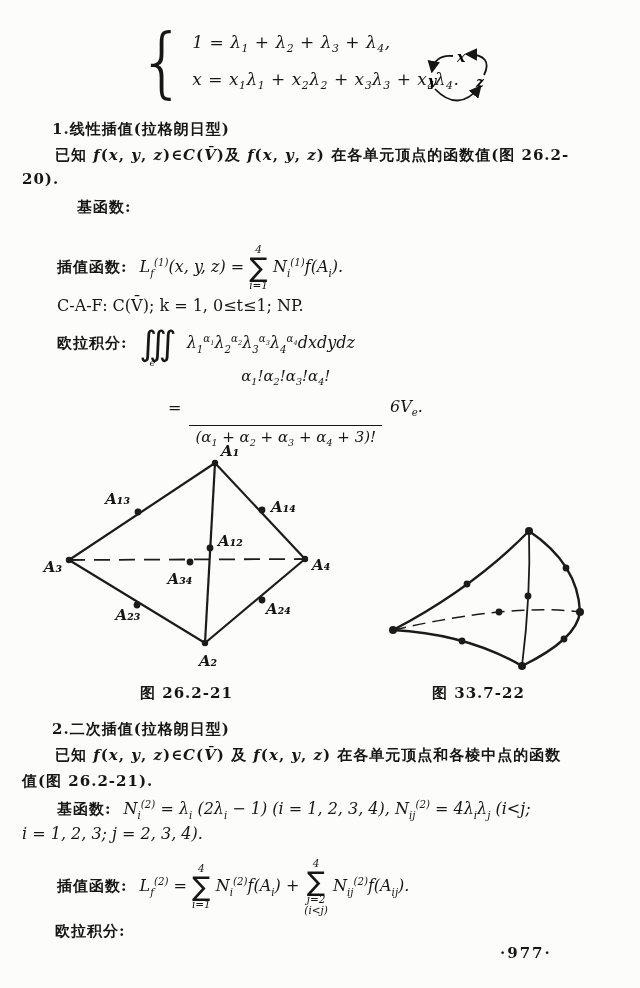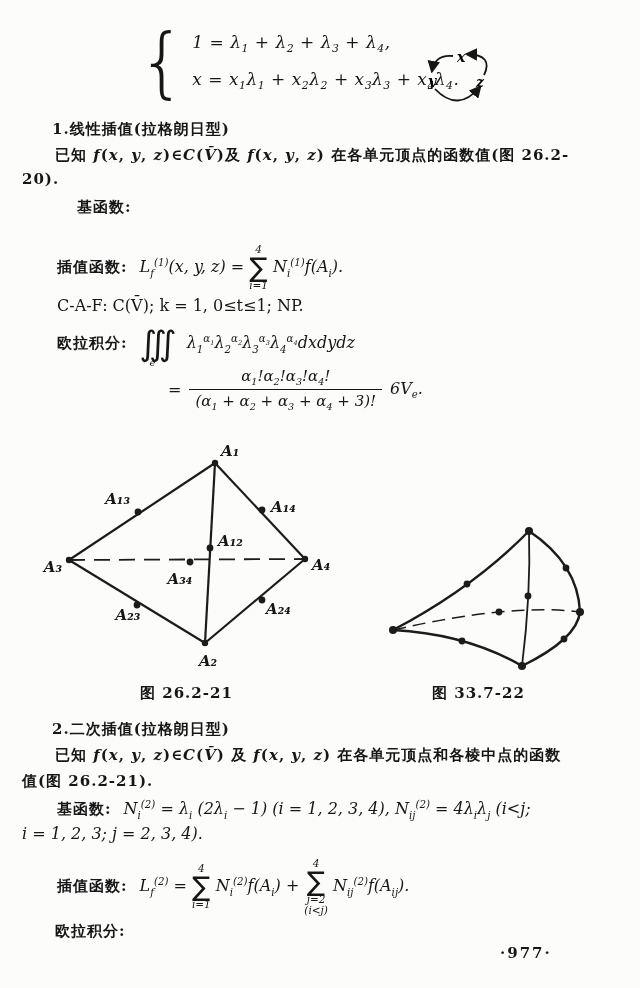--- a/index.html
+++ b/index.html
@@ -19,21 +19,21 @@
   .eqtext{font-size:17px;letter-spacing:.5px;}
   
   .sum-stack{display:inline-flex;flex-direction:column;align-items:center;line-height:1;margin:0 5px;}
   .sum-top,.sum-bot,.sum-bot2{font-size:10.5px;font-style:italic;letter-spacing:0;}
   .sum-sym{font-size:27px;font-style:normal;font-family:"DejaVu Sans",sans-serif;line-height:.95;}
   
   .int-wrap{display:inline-block;position:relative;margin-right:10px;}
   .int-sym{font-size:34px;letter-spacing:-8px;font-style:normal;font-family:"DejaVu Sans",sans-serif;line-height:1;display:inline-block;padding-right:8px;}
   .int-sub{position:absolute;bottom:-8px;left:10px;font-size:10px;font-style:italic;}
   
-  .frac{display:inline-flex;flex-direction:column;align-items:center;margin:0 8px;line-height:1.35;}
+  .frac{display:inline-flex;flex-direction:column;align-items:center;margin:0 8px;line-height:1.35;gap:36px;}
   .frac .den{border-top:1.6px solid #161616;padding:1px 6px 0 6px;}
   .frac .num{padding:0 10px;}
   .caption{font-weight:bold;font-size:15px;letter-spacing:1px;}
   svg text{font-family:"DejaVu Serif","Liberation Serif",serif;font-style:italic;font-weight:bold;}
   .pageno{font-weight:bold;font-size:15px;letter-spacing:2px;}
 </style>
 </head>
 <body>
 
 <div class="page">

